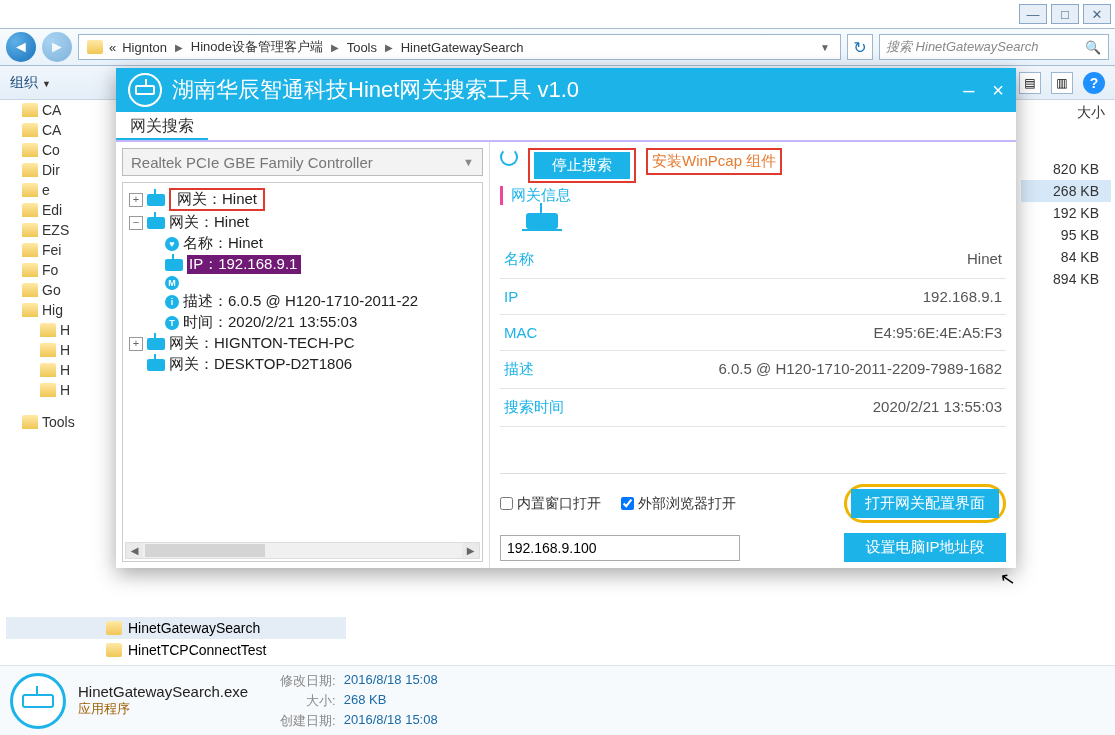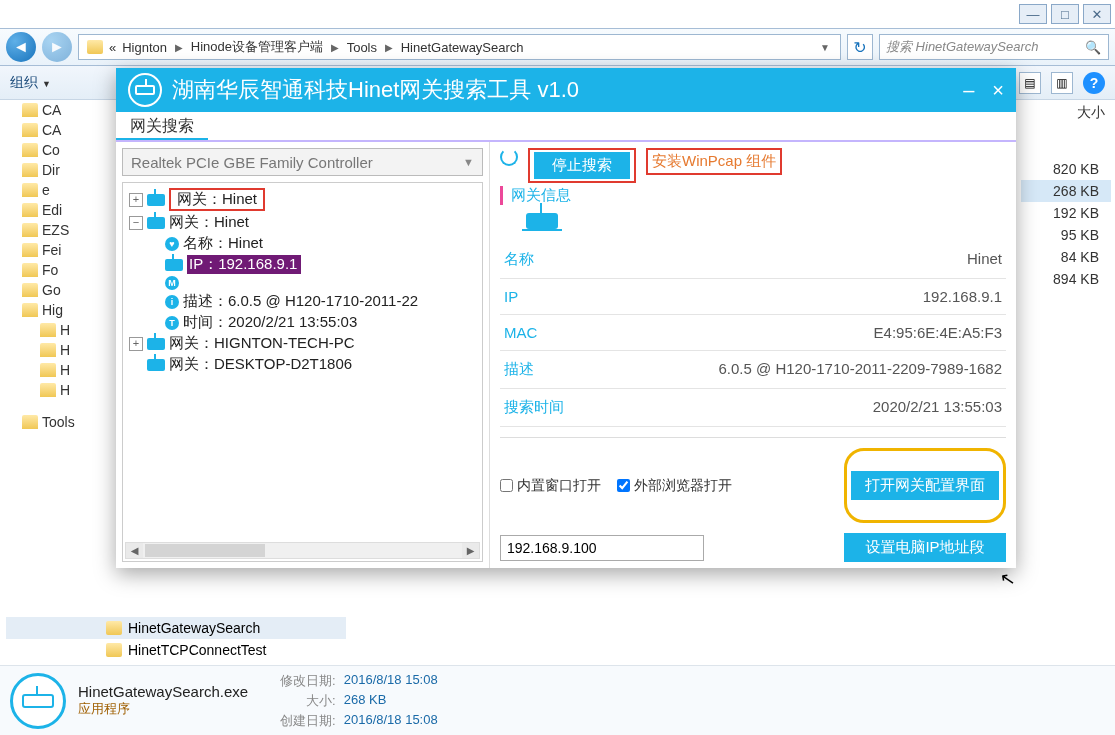--- a/index.html
+++ b/index.html
@@ -105,22 +105,22 @@
 .info-icon-row .gw::before { content:""; position:absolute; left:14px; top:-10px; width:2px; height:10px; background:#1cb3e8; }
 .info-icon-row .gw::after { content:""; position:absolute; left:-4px; top:16px; width:40px; height:2px; background:#1cb3e8; }
 
 .info-table { width:100%; font-size:15px; }
 .info-table .irow { display:flex; justify-content:space-between; padding:9px 4px; border-bottom:1px solid #e4e4e4; }
 .info-table .k { color:#1cb3e8; }
 .info-table .v { color:#555; }
 
 .bottomrow { margin-top:auto; border-top:1px solid #ddd; padding-top:10px; display:grid; grid-template-columns: auto auto 1fr auto; gap:10px 16px; align-items:center; font-size:14px; }
 .bottomrow label { display:flex; align-items:center; gap:4px; color:#333; }
-.bottomrow input[type=text] { height:26px; border:1px solid #aaa; padding:0 6px; font-size:14px; width:204px; }
-.oval { border:3px solid #f0b400; border-radius:20px; padding:20px 4px; }
+.bottomrow input[type=text] { height:26px; border:1px solid #aaa; padding:0 6px; font-size:14px; width:240px; }
+.oval { border:3px solid #f0b400; border-radius:20px; padding:2px 4px; }
 .btn2 { background:#1cb3e8; color:#fff; border:none; padding:5px 14px; font-size:15px; white-space: nowrap; }
 
 .cursor { position:absolute; left:1000px; top:568px; font-size:18px; color:#000; transform: rotate(-10deg); }
 </style>
 </head>
 <body>
 
 <div class="win-chrome">
   <div class="wbtn">—</div>
   <div class="wbtn">□</div>

